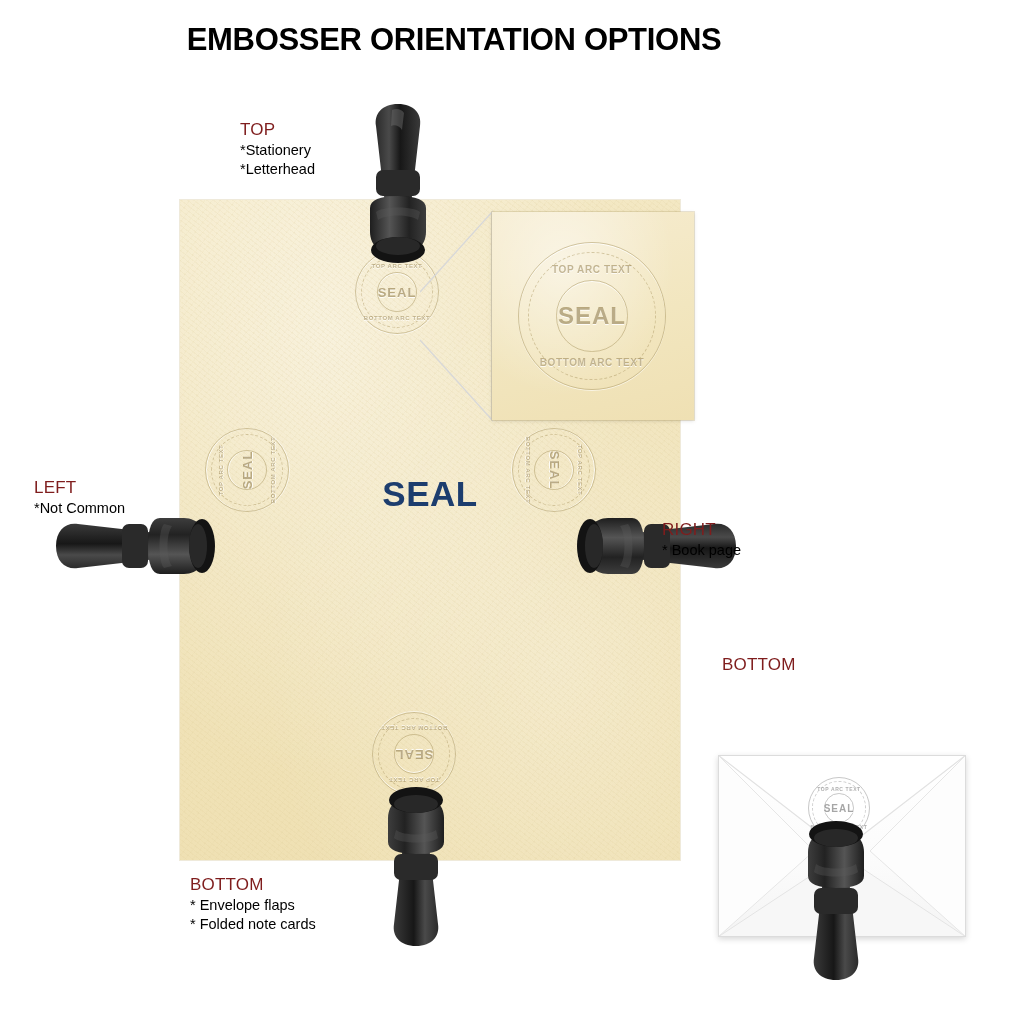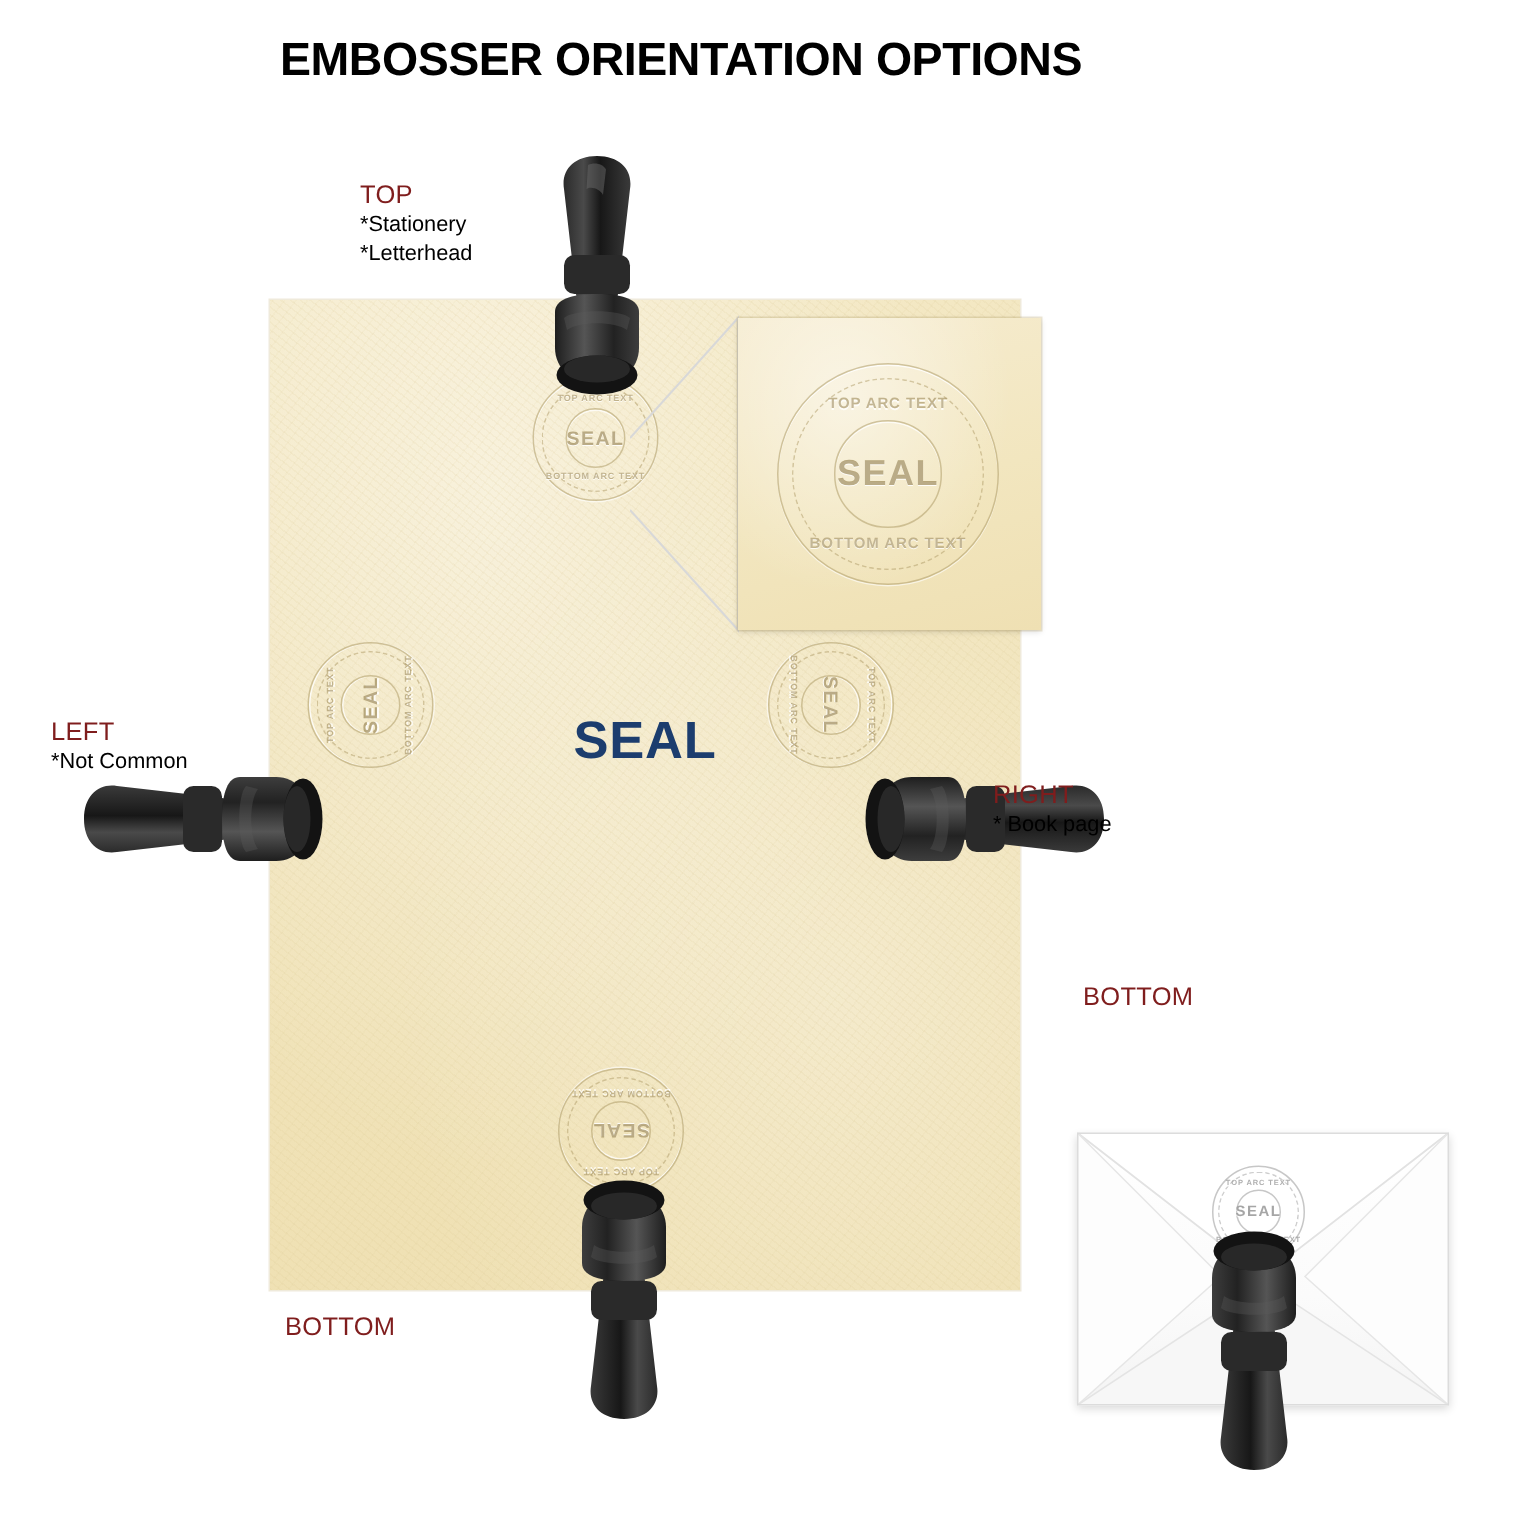--- a/index.html
+++ b/index.html
@@ -397,17 +397,21 @@
 
 <div class="callout co-right">
   <div class="head">RIGHT</div>
   <div class="sub">
     <div>* Book page</div>
   </div>
 </div>
 
 <div class="callout co-bottom">
   <div class="head">BOTTOM</div>
+  <div class="sub">
+    <div>* Envelope flaps</div>
+    <div>* Folded note cards</div>
+  </div>
 </div>
 
 <div class="callout co-env">
   <div class="head">BOTTOM</div>
 </div>
 
 </body></html>

